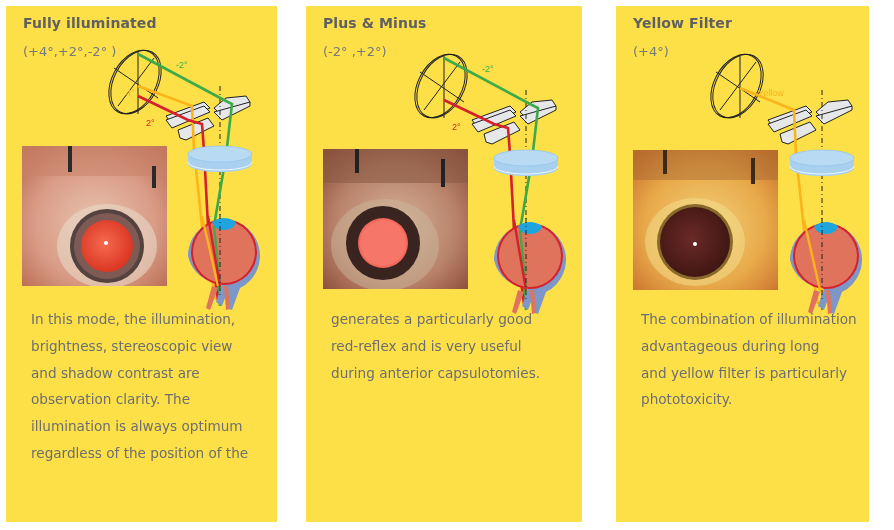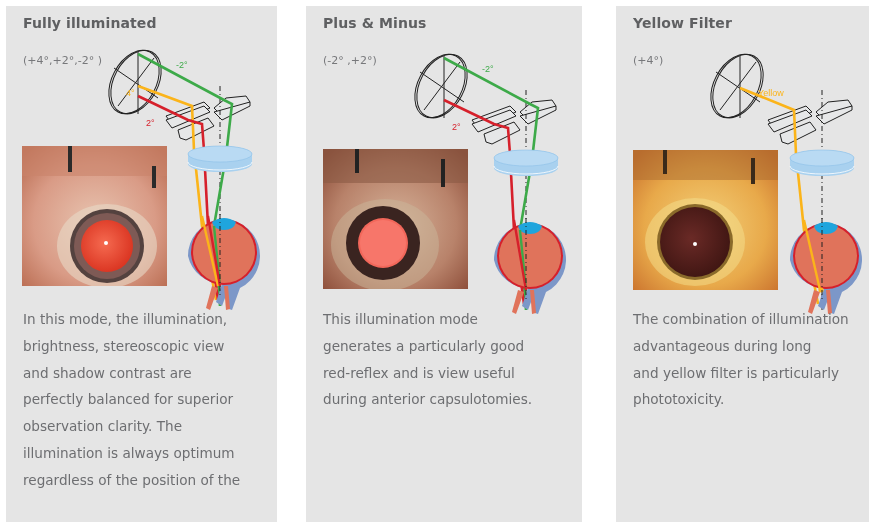--- a/index.html
+++ b/index.html
@@ -1,34 +1,34 @@
 <!DOCTYPE html>
 <html><head>
   <meta charset="utf-8">
   <style>
     html, body { margin: 0; padding: 0; background: #ffffff; }
     body { width: 894px; height: 530px; position: relative; overflow: hidden;
       font-family: "DejaVu Sans", "Liberation Sans", sans-serif; }
-    .panel { position: absolute; top: 6px; height: 516px; background: #e5e5e5; }
+    .panel { position: absolute; top: 6px; height: 516px; background: #fde047; }
     #panel-0 { left: 6px; width: 271px; }
     #panel-1 { left: 306px; width: 276px; }
     #panel-2 { left: 616px; width: 253px; }
     .title { position: absolute; left: 17px; top: 9px; font-size: 14px; font-weight: bold;
       color: #5f6062; letter-spacing: 0.1px; white-space: nowrap; }
-    .subtitle { position: absolute; left: 17px; top: 48px; font-size: 11px; color: #77787b; white-space: nowrap; }
+    .subtitle { position: absolute; left: 17px; top: 38px; font-size: 13px; color: #77787b; white-space: nowrap; }
     .photo { position: absolute; width: 145px; height: 140px; overflow: hidden; }
     #panel-0 .photo { left: 16px; top: 140px; }
     #panel-1 .photo { left: 17px; top: 143px; }
     #panel-2 .photo { left: 17px; top: 144px; }
     .photo svg { display: block; }
     .diagram { position: absolute; left: 90px; top: 40px; width: 180px; height: 260px; }
     #panel-1 .diagram { left: 96px; top: 44px; }
     #panel-2 .diagram { left: 82px; top: 44px; }
     .diagram svg { display: block; overflow: visible; }
-    .desc { position: absolute; left: 17px; top: 300px; width: 252px; font-size: 13.6px;
+    .desc { position: absolute; left: 25px; top: 300px; width: 252px; font-size: 13.6px;
       line-height: 26.8px; color: #6d6e71; }
     .desc span { display: block; white-space: nowrap; }
   </style>
 </head>
 <body>
 
 <div class="panel" id="panel-0">
   <div class="title">Fully illuminated</div>
   <div class="subtitle">(+4°,+2°,-2° )</div>
 
@@ -103,21 +103,20 @@
       <circle cx="85" cy="100" r="33" fill="#7e5a55"></circle>
       <circle cx="85" cy="100" r="26" fill="url(#p0pupil)"></circle>
       <circle cx="84" cy="97" r="2" fill="#fff"></circle>
     </svg>
   </div>
 
   <div class="desc">
     <span>In this mode, the illumination,</span>
     <span>brightness, stereoscopic view</span>
     <span>and shadow contrast are</span>
-    <span>perfectly balanced for superior</span>
     <span>observation clarity. The</span>
     <span>illumination is always optimum</span>
     <span>regardless of the position of the</span>
   </div>
 </div>
 
 <div class="panel" id="panel-1">
   <div class="title">Plus &amp; Minus</div>
   <div class="subtitle">(-2° ,+2°)</div>
 
@@ -174,23 +173,22 @@
       <rect x="32" y="0" width="4" height="24" fill="#222"></rect>
       <rect x="118" y="10" width="4" height="28" fill="#222"></rect>
       <ellipse cx="62" cy="96" rx="54" ry="46" fill="#c9b59a" opacity="0.5"></ellipse>
       <circle cx="60" cy="94" r="37" fill="#3a2420"></circle>
       <circle cx="60" cy="94" r="25" fill="#f2675a"></circle>
       <circle cx="60" cy="94" r="23" fill="#f7766a"></circle>
     </svg>
   </div>
 
   <div class="desc">
-    <span>This illumination mode</span>
     <span>generates a particularly good</span>
-    <span>red-reflex and is view useful</span>
+    <span>red-reflex and is very useful</span>
     <span>during anterior capsulotomies.</span>
   </div>
 </div>
 
 <div class="panel" id="panel-2">
   <div class="title">Yellow Filter</div>
   <div class="subtitle">(+4°)</div>
 
   <div class="diagram">
     <svg width="180" height="260" viewBox="0 0 180 260">

